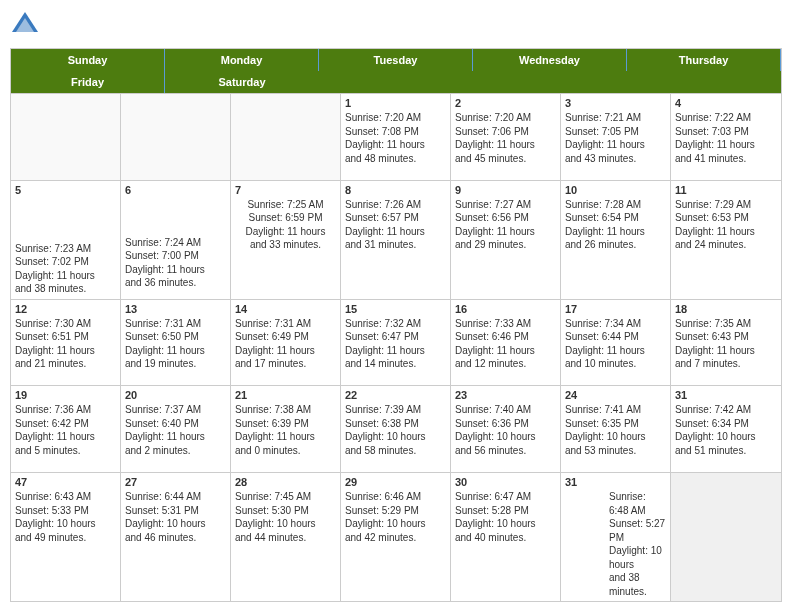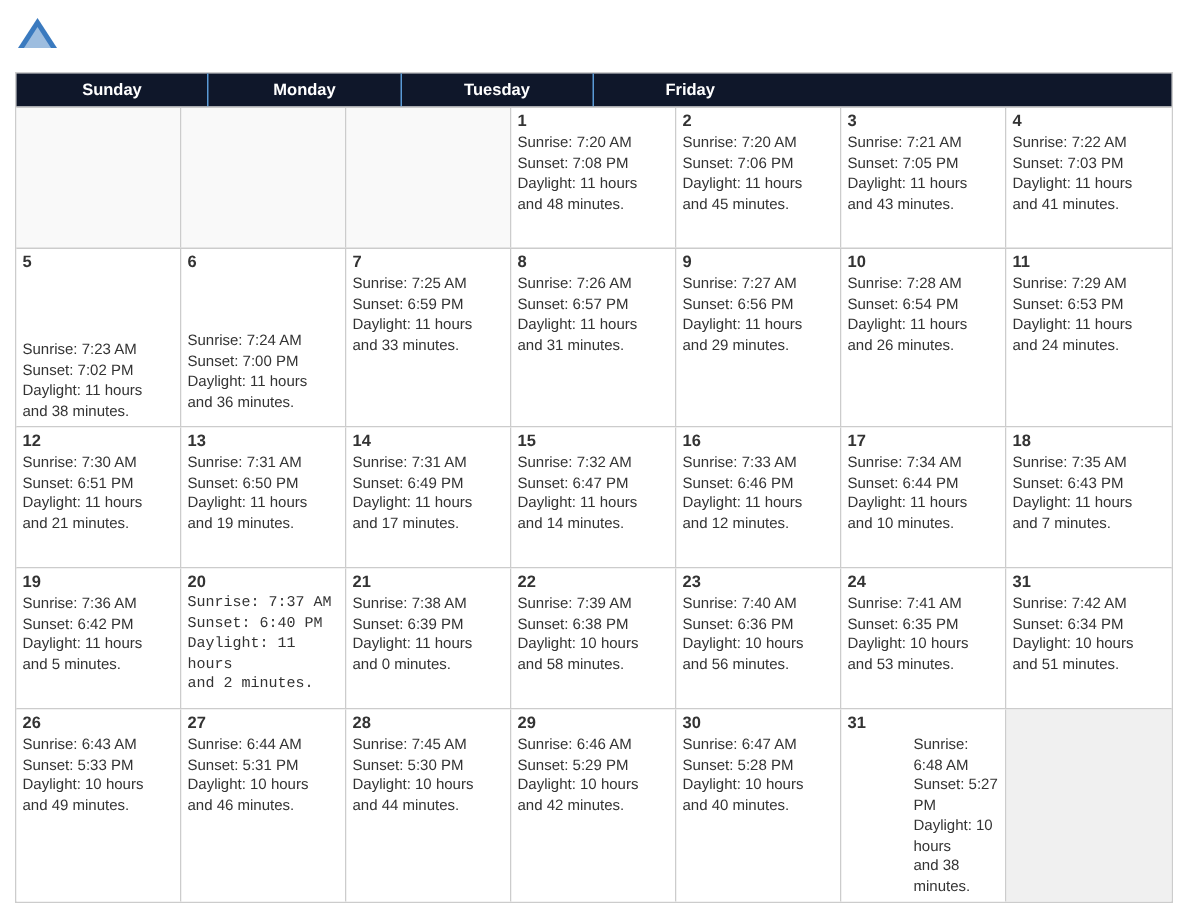--- a/index.html
+++ b/index.html
@@ -61,22 +61,22 @@
       color: #555;
     }
     .calendar {
       flex: 1;
       display: flex;
       flex-direction: column;
       border: 1px solid #ccc;
     }
     .cal-header {
       display: grid;
-      grid-template-columns: repeat(6, 1fr);
-      background: #0f172a;
+      grid-template-columns: repeat(5, 1fr);
+      background: #4d7c0f;
     }
     .cal-header-cell {
       color: #fff;
       font-size: 11px;
       font-weight: bold;
       text-align: center;
       padding: 5px 2px;
       border-right: 1px solid #5a9ad5;
     }
     .cal-header-cell:last-child { border-right: none; }
@@ -134,21 +134,24 @@
       <div class="month-title"></div>
       <div class="subtitle"></div>
     </div>
   </div>
 
   <div class="calendar">
     <div class="cal-header" id="cal-header">
         <div class="cal-header-cell">Sunday</div>
         <div class="cal-header-cell">Monday</div>
         <div class="cal-header-cell">Tuesday</div>
+        <div class="cal-header-cell">Wednesday</div>
+        <div class="cal-header-cell">Thursday</div>
         <div class="cal-header-cell">Friday</div>
+        <div class="cal-header-cell">Saturday</div>
       </div>
     <div class="cal-body" id="cal-body">
         <div class="cal-row">
           <div class="cal-cell empty"></div>
           <div class="cal-cell empty"></div>
           <div class="cal-cell empty"></div>
           <div class="cal-cell">
             <span class="day-num">1</span>
             <div class="cell-text" style="white-space: pre-line;">Sunrise: 7:20 AM
 Sunset: 7:08 PM
@@ -187,21 +190,21 @@
           </div>
           <div class="cal-cell">
             <span class="day-num">6</span>
             <div class="cell-text" style="white-space: pre-line; margin-top: 40px;">Sunrise: 7:24 AM
 Sunset: 7:00 PM
 Daylight: 11 hours
 and 36 minutes.</div>
           </div>
           <div class="cal-cell">
             <span class="day-num">7</span>
-            <div class="cell-text" style="white-space: pre-line;">Sunrise: 7:25 AM
+            <div class="cell-text" style="white-space: pre-line; text-align: center;">Sunrise: 7:25 AM
 Sunset: 6:59 PM
 Daylight: 11 hours
 and 33 minutes.</div>
           </div>
           <div class="cal-cell">
             <span class="day-num">8</span>
             <div class="cell-text" style="white-space: pre-line;">Sunrise: 7:26 AM
 Sunset: 6:57 PM
 Daylight: 11 hours
 and 31 minutes.</div>
@@ -282,21 +285,21 @@
         <div class="cal-row">
           <div class="cal-cell">
             <span class="day-num">19</span>
             <div class="cell-text" style="white-space: pre-line;">Sunrise: 7:36 AM
 Sunset: 6:42 PM
 Daylight: 11 hours
 and 5 minutes.</div>
           </div>
           <div class="cal-cell">
             <span class="day-num">20</span>
-            <div class="cell-text" style="white-space: pre-line; font-family: Liberation Mono, monospace;">Sunrise: 7:37 AM
+            <div class="cell-text" style="white-space: pre-line;">Sunrise: 7:37 AM
 Sunset: 6:40 PM
 Daylight: 11 hours
 and 2 minutes.</div>
           </div>
           <div class="cal-cell">
             <span class="day-num">21</span>
             <div class="cell-text" style="white-space: pre-line;">Sunrise: 7:38 AM
 Sunset: 6:39 PM
 Daylight: 11 hours
 and 0 minutes.</div>
@@ -325,21 +328,21 @@
           <div class="cal-cell">
             <span class="day-num">31</span>
             <div class="cell-text" style="white-space: pre-line;">Sunrise: 7:42 AM
 Sunset: 6:34 PM
 Daylight: 10 hours
 and 51 minutes.</div>
           </div>
         </div>
         <div class="cal-row">
           <div class="cal-cell">
-            <span class="day-num">26</span>
+            <span class="day-num">47</span>
             <div class="cell-text" style="white-space: pre-line;">Sunrise: 6:43 AM
 Sunset: 5:33 PM
 Daylight: 10 hours
 and 49 minutes.</div>
           </div>
           <div class="cal-cell">
             <span class="day-num">27</span>
             <div class="cell-text" style="white-space: pre-line;">Sunrise: 6:44 AM
 Sunset: 5:31 PM
 Daylight: 10 hours

